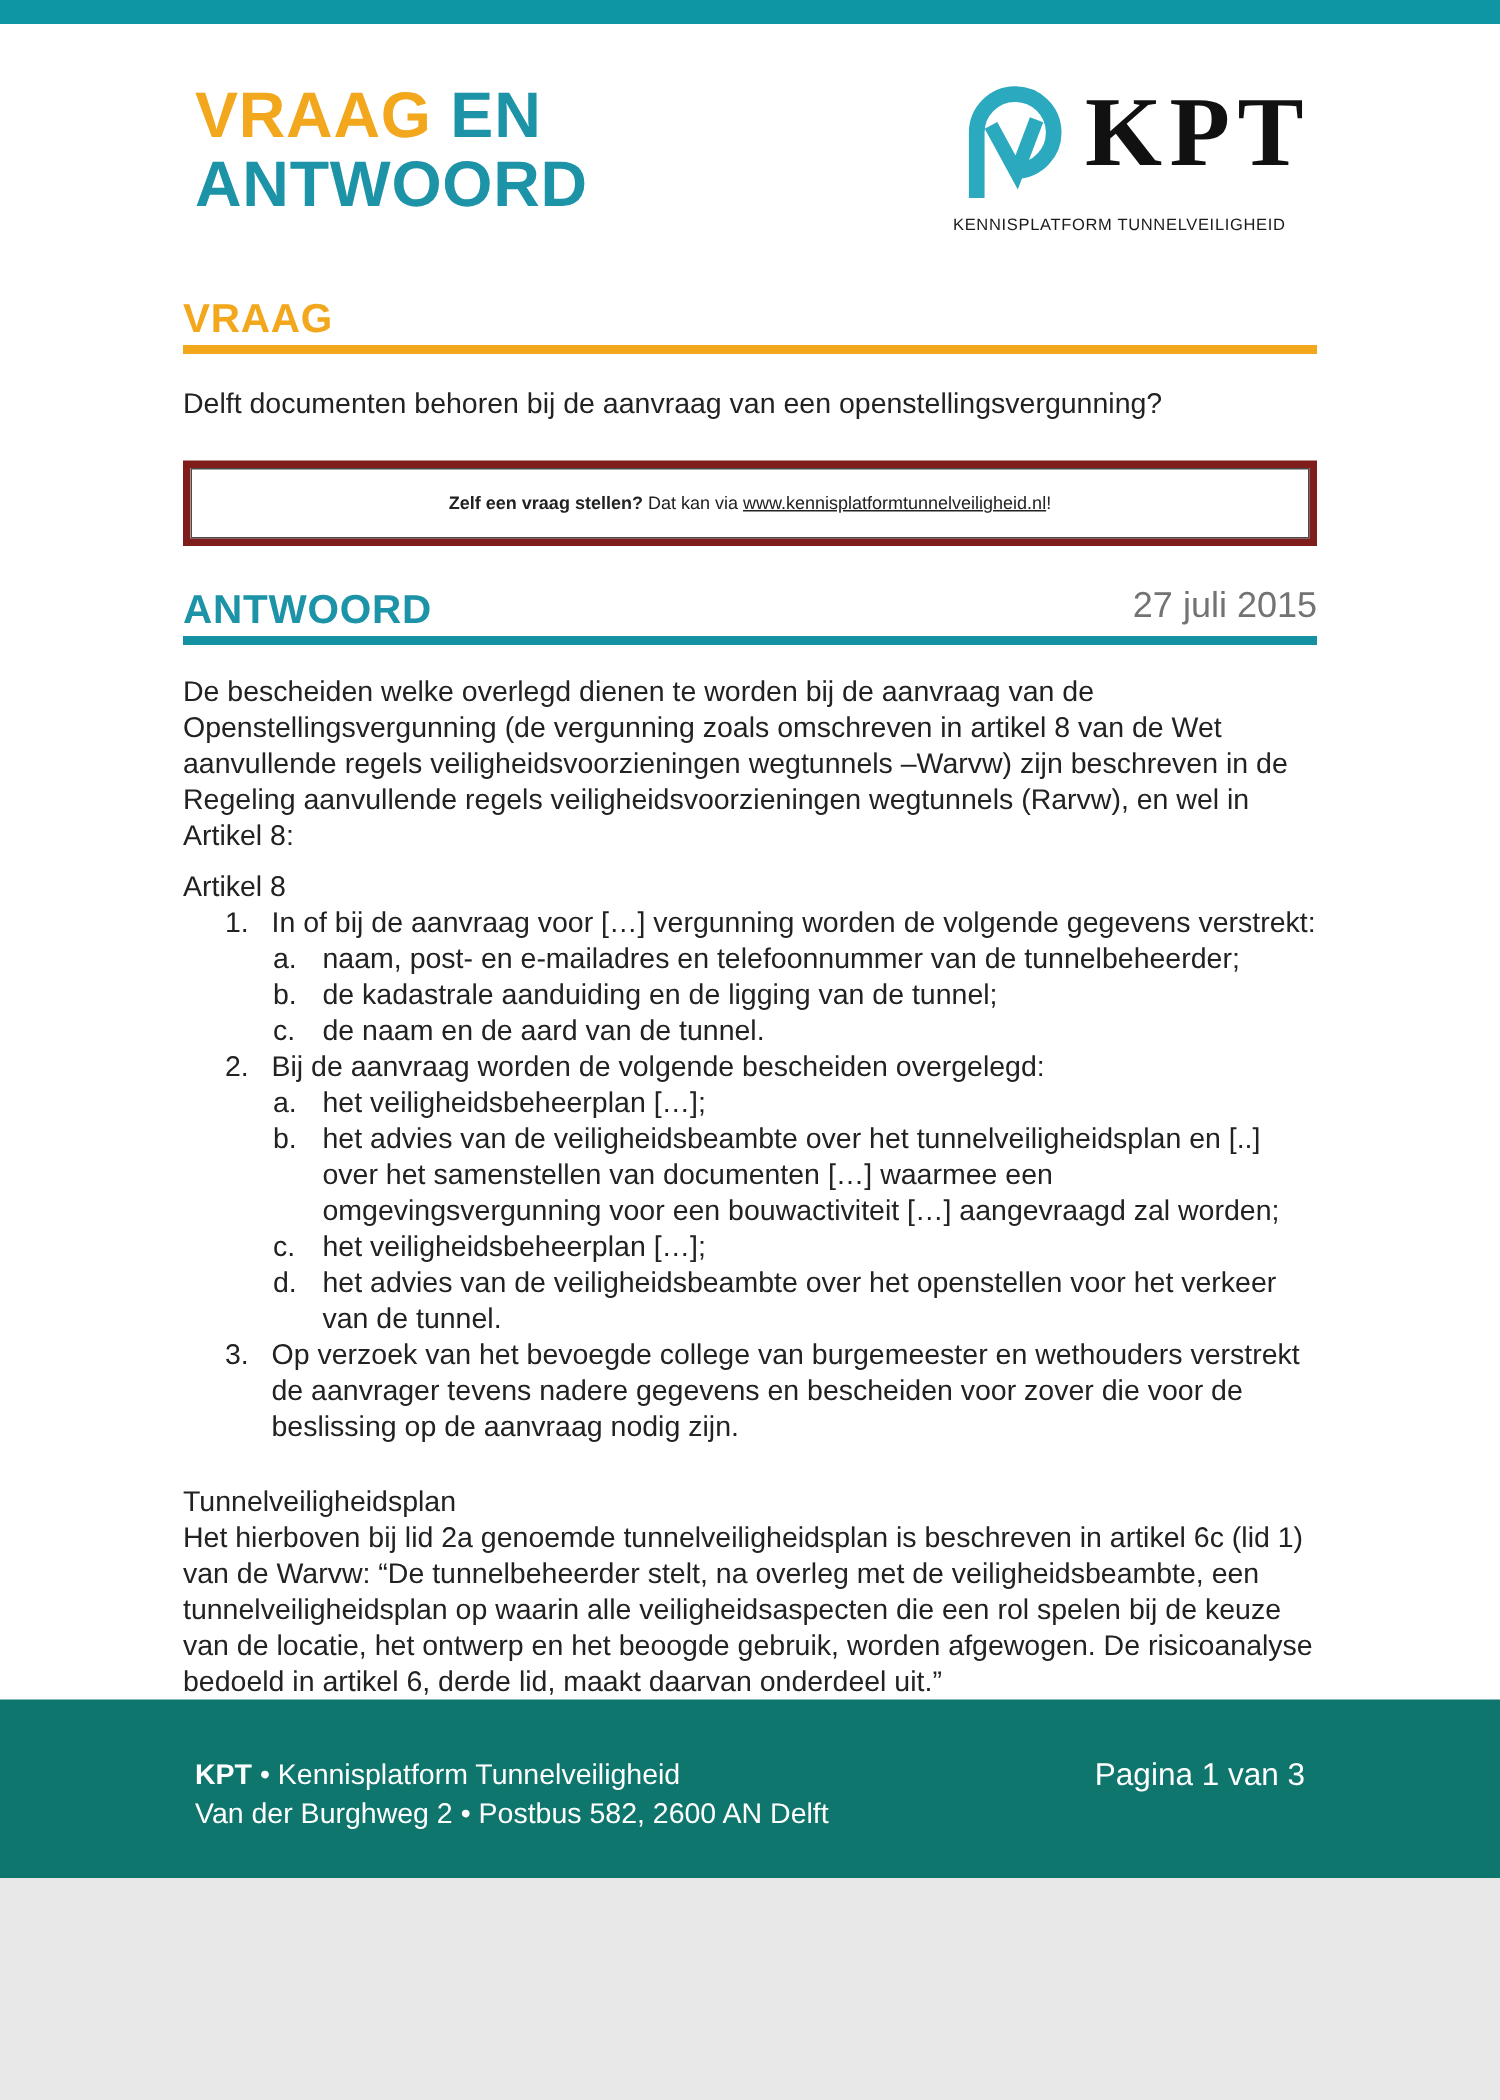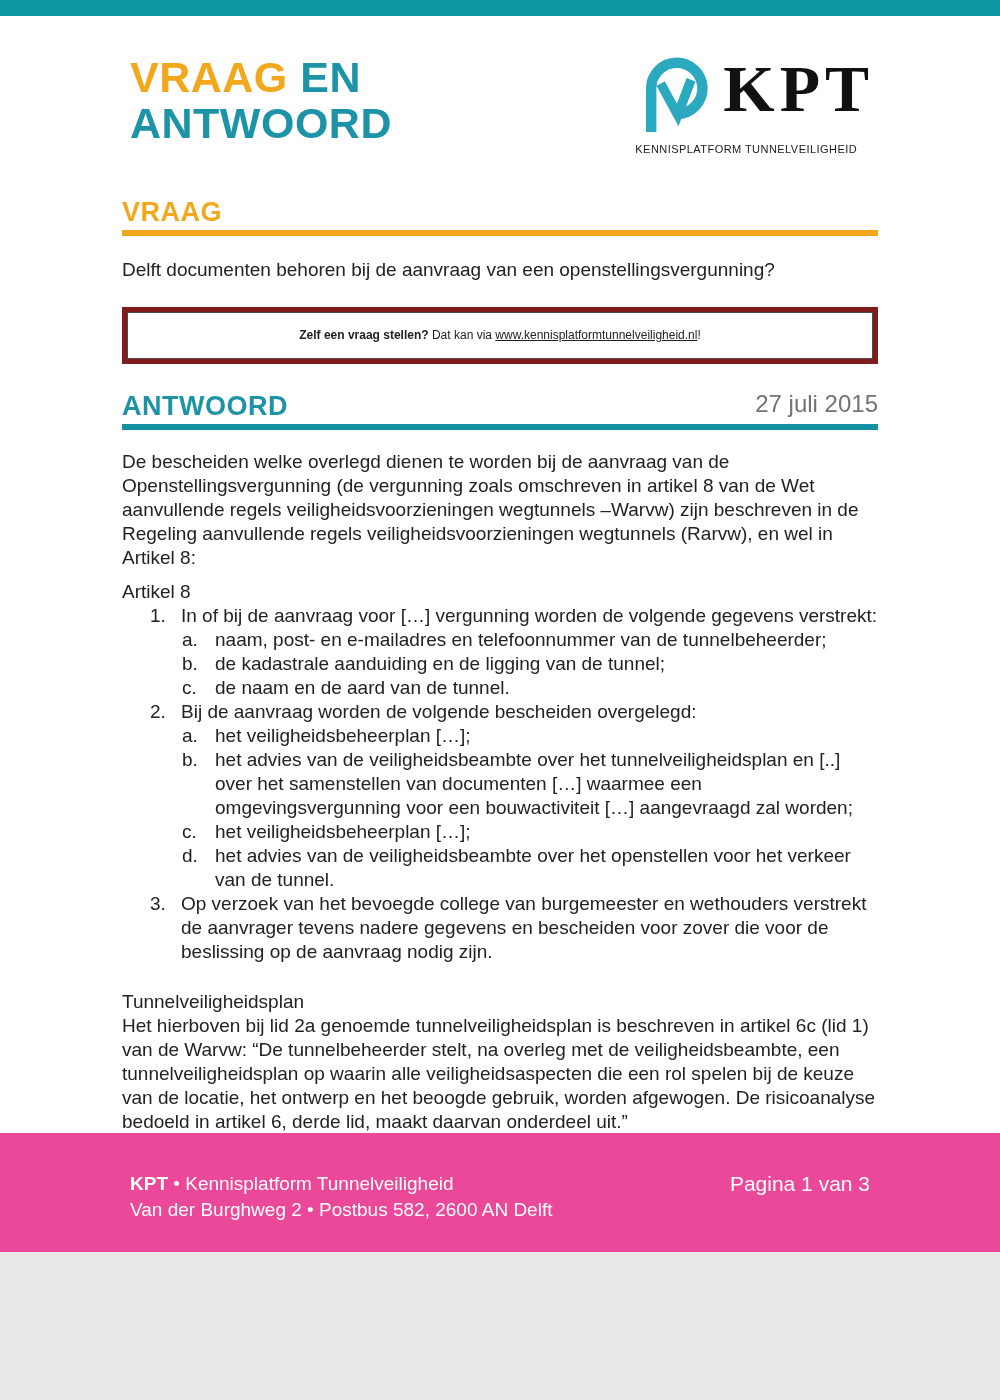--- a/index.html
+++ b/index.html
@@ -57,21 +57,21 @@
   .ol-main { padding-left:28px; }
   .li > .mk { flex:0 0 31px; }
   .sublist { margin-left:32px; }
   .sublist .mk { flex:0 0 33px; }
 
   .tvp { margin-top:26px; }
   .closing { margin-top:18px; }
 
   
   .footer { position:absolute; left:0; bottom:0; width:100%; height:119px;
-            background:#ec4899; color:#ffffff; padding:38px 130px 0 130px;
+            background:#0f766e; color:#ffffff; padding:38px 130px 0 130px;
             display:flex; justify-content:space-between; align-items:flex-start; }
   .footer .lines { font-size:19px; line-height:26px; }
   .footer b { font-weight:bold; }
   .footer .pageno { font-size:21px; line-height:26px; }
 </style>
 </head>
 <body>
 
 <div class="page">
   <div class="topbar"></div>

